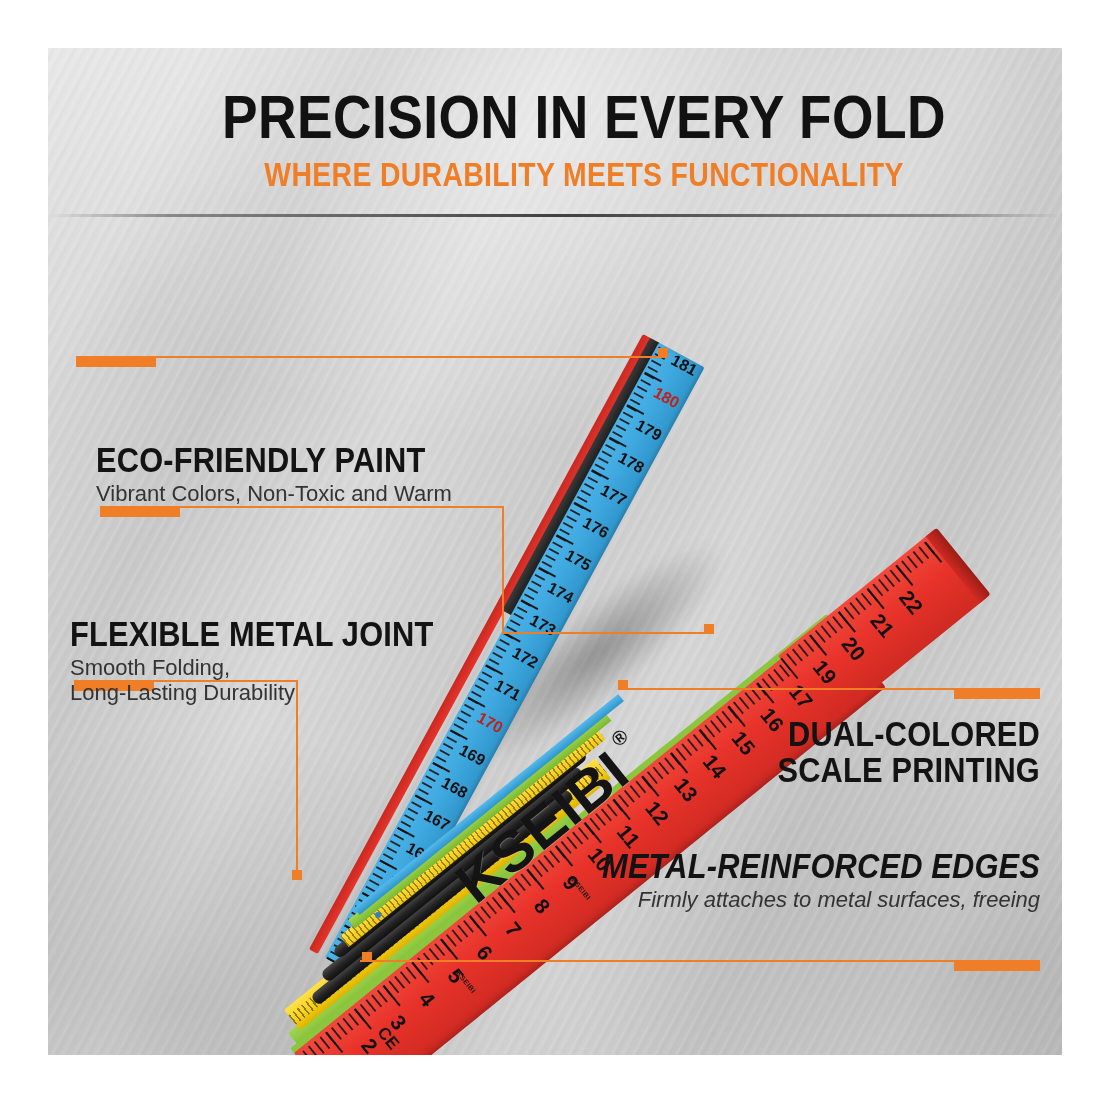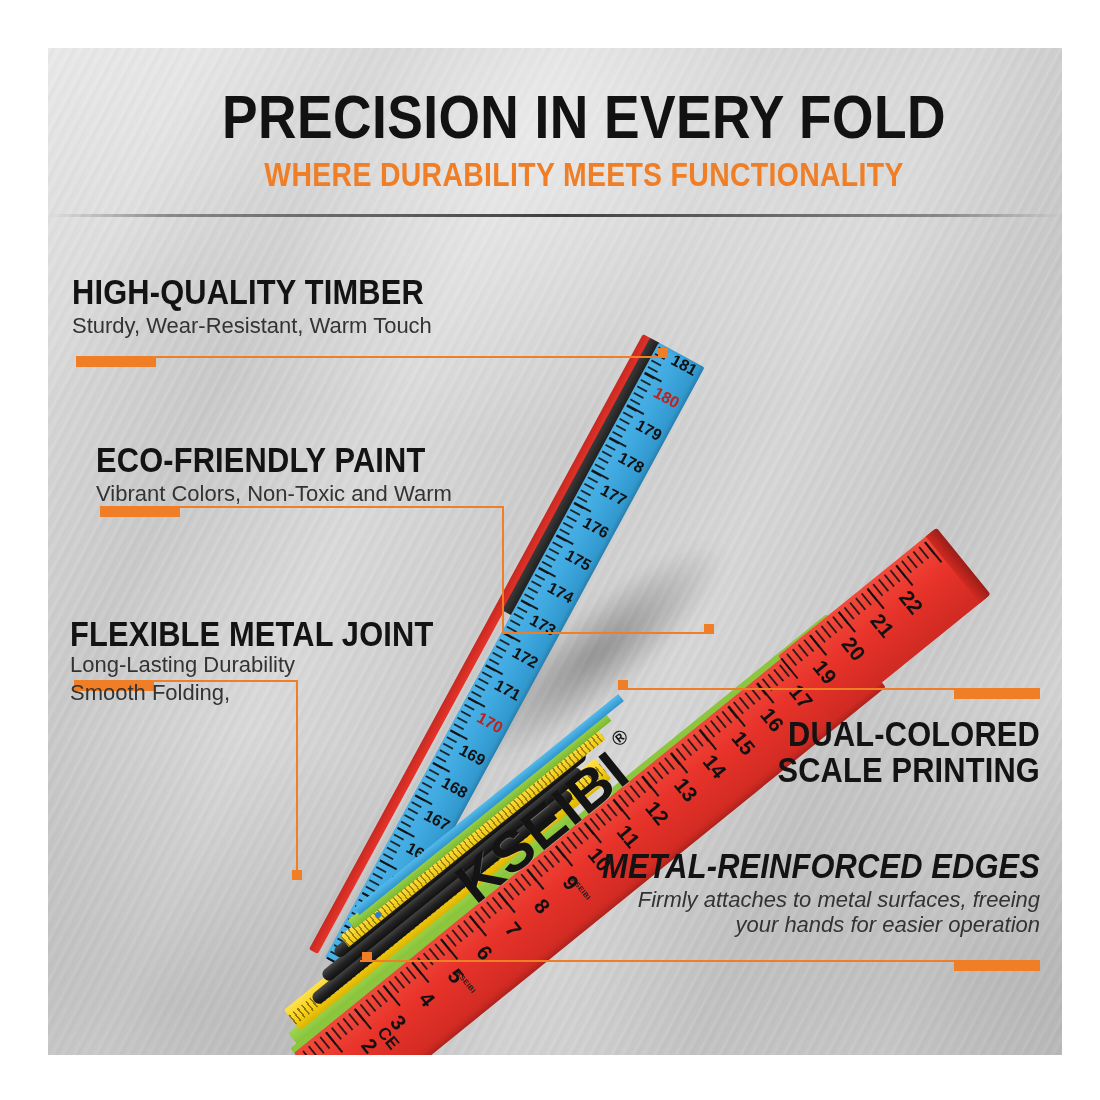--- a/index.html
+++ b/index.html
@@ -373,41 +373,36 @@
   </div>
 
   <div class="layer z-text">
 
     <div class="header">
       <div class="h-title">PRECISION IN EVERY FOLD</div>
       <div class="h-sub">WHERE DURABILITY MEETS FUNCTIONALITY</div>
     </div>
     <div class="divider"></div>
 
-    <div class="feat left f1">
-      <div class="ttl">HIGH-QUALITY TIMBER</div>
-      <div class="sub">Sturdy, Wear-Resistant, Warm Touch</div>
-    </div>
 
     <div class="feat left f2">
       <div class="ttl">ECO-FRIENDLY PAINT</div>
       <div class="sub">Vibrant Colors, Non-Toxic and Warm</div>
     </div>
 
     <div class="feat left f3">
       <div class="ttl">FLEXIBLE METAL JOINT</div>
+      <div class="sub">Smooth Folding,</div>
       <div class="sub" style="margin-top:0">Long-Lasting Durability</div>
-      <div class="sub">Smooth Folding,</div>
     </div>
 
     <div class="feat right f4">
       <div class="ttl">DUAL-COLORED</div>
       <div class="ttl">SCALE PRINTING</div>
     </div>
 
     <div class="feat right f5">
       <div class="ttl">METAL-REINFORCED EDGES</div>
       <div class="sub">Firmly attaches to metal surfaces, freeing</div>
-      <div class="sub" style="margin-top:0">your hands for easier operation</div>
     </div>
 
   </div>
 </div>
 
 </body></html>

